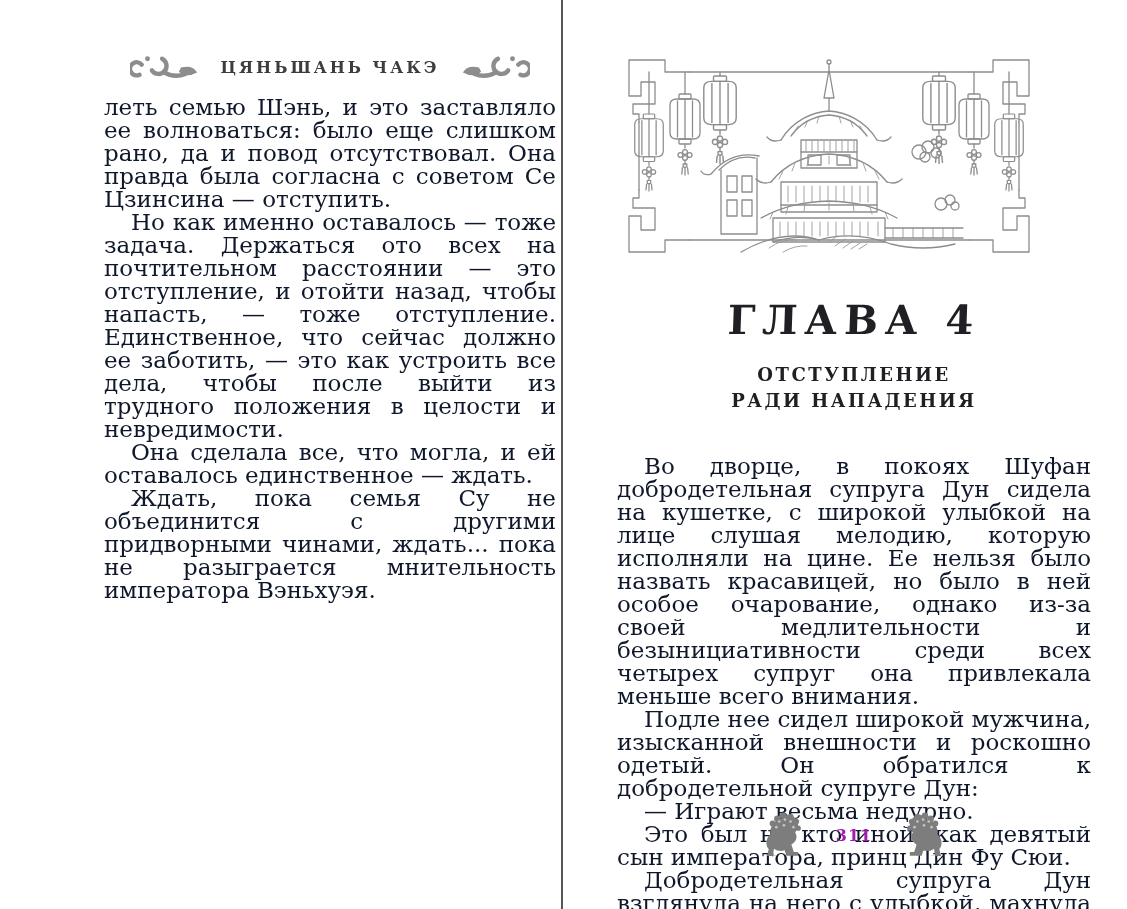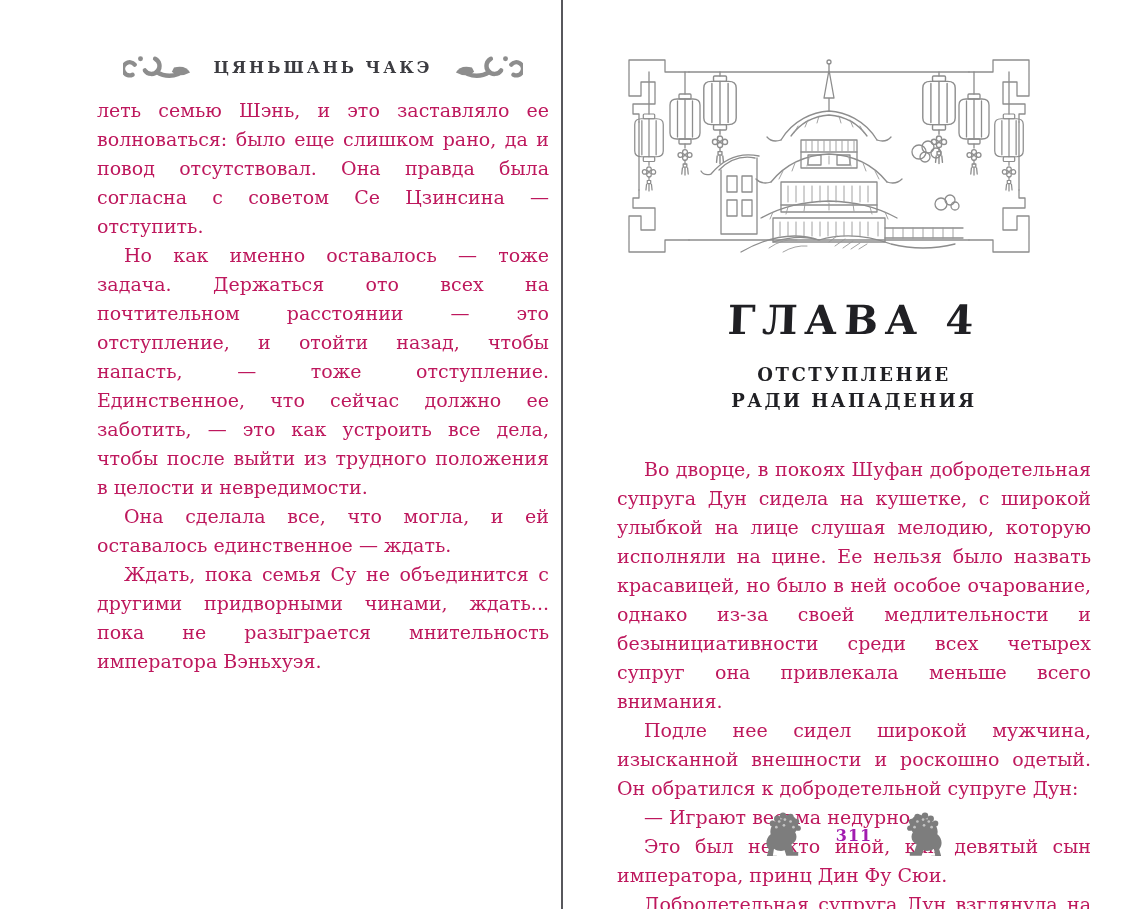--- a/index.html
+++ b/index.html
@@ -2,29 +2,29 @@
 <html><head>
 <meta charset="utf-8">
 <style>
   html,body{margin:0;padding:0;background:#ffffff;}
   body{width:1127px;height:909px;position:relative;overflow:hidden;
        font-family:"DejaVu Serif",serif;color:#2b2b30;}
   .spread{position:absolute;inset:0;background:#ffffff;}
   .gutter{position:absolute;left:561px;top:0;width:2px;height:909px;background:#57575c;}
 
   
-  .page-left{position:absolute;left:9px;top:0;width:561px;height:909px;}
+  .page-left{position:absolute;left:16px;top:0;width:561px;height:909px;}
   .running-header{position:absolute;top:50px;left:88px;width:452px;
        display:flex;align-items:center;justify-content:center;gap:20px;}
   .running-header .title{font-size:16px;font-weight:bold;letter-spacing:3px;
        color:#3c3c41;white-space:nowrap;transform:scaleY(1.05);}
   .flourish{width:70px;height:34px;flex:0 0 auto;}
 
-  .body-text{position:absolute;font-size:19px;line-height:29px;
-       text-align:justify;color:#be185d;}
+  .body-text{position:absolute;font-size:23px;line-height:23px;
+       text-align:justify;color:#0f172a;}
   .body-text p{margin:0;text-indent:27px;}
   .body-text p.no-indent{text-indent:0;}
   .left-text{top:96px;left:88px;width:452px;}
 
   
   .page-right{position:absolute;left:563px;top:0;width:564px;height:909px;}
   .illustration{position:absolute;top:56px;left:60px;width:414px;height:202px;}
   .illustration svg{width:100%;height:100%;}
 
   .chapter-title{position:absolute;top:296px;left:54px;width:474px;text-align:center;

